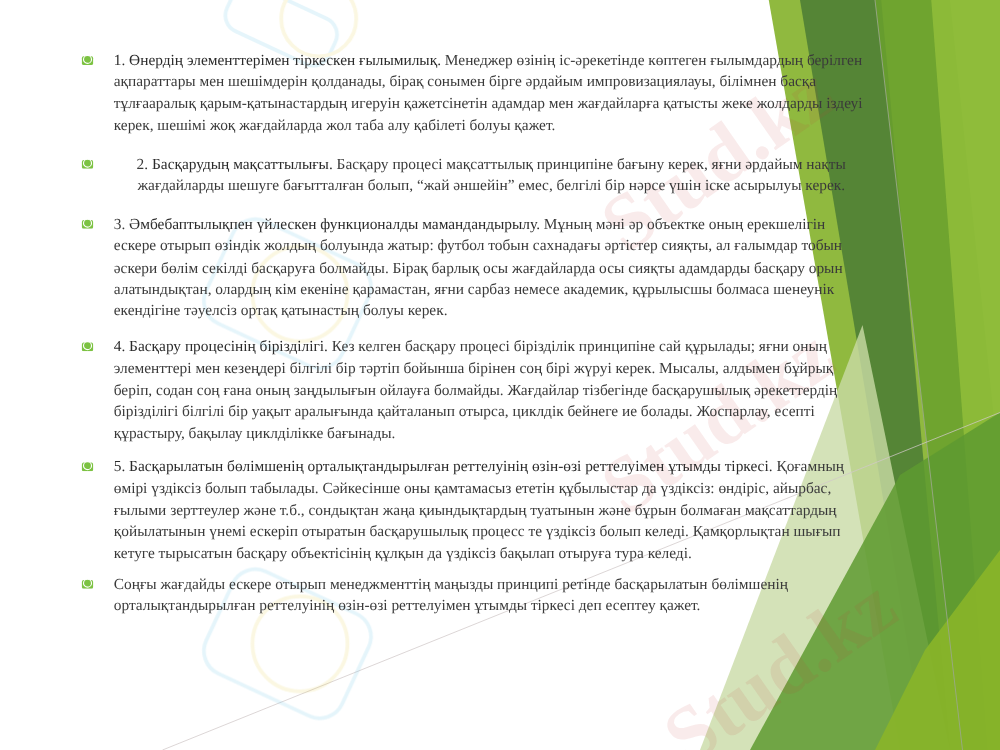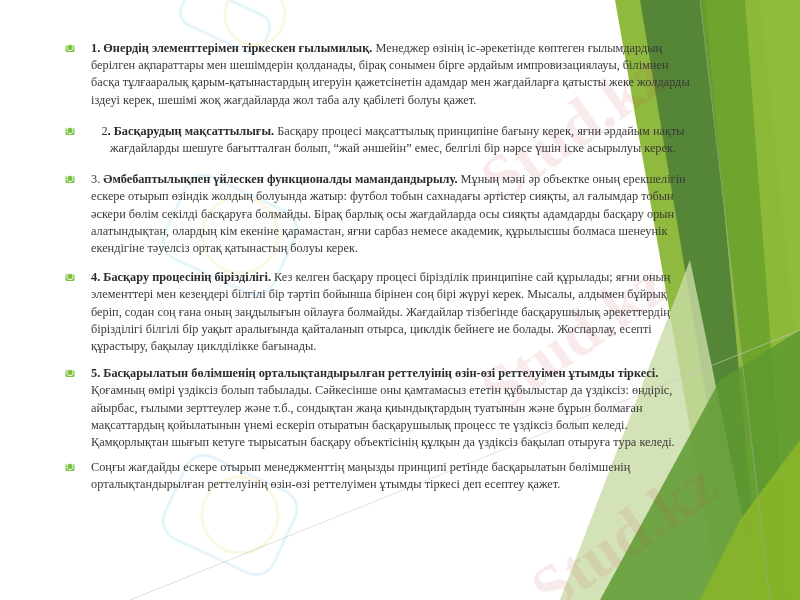--- a/index.html
+++ b/index.html
@@ -17,21 +17,21 @@
       white-space: nowrap; pointer-events: none;
     }
     .content {
       position: absolute; left: 65px; top: 40px; width: 630px;
       font-size: 12.3px; line-height: 17.2px;
     }
     .item { position: relative; padding-left: 26px; margin-bottom: 12px; }
     .bullet {
       position: absolute; left: 0; top: 3px; width: 10px; height: 9px;
     }
-    .item b { font-weight: bold; color: #2b2b2b; }
+    .item b { font-weight: normal; color: #2b2b2b; }
   </style>
 </head>
 <body>
 
 <div class="slide">
 
   <svg class="deco" viewBox="0 0 800 600" preserveAspectRatio="none">
     <polygon points="615,0 800,0 800,600 720,600" fill="#8ab535" opacity="0.95"></polygon>
     <polygon points="640,0 705,0 760,600 740,600" fill="#4f7f35" opacity="0.9"></polygon>
     <polygon points="700,0 760,0 800,380 800,600 770,600" fill="#6aa02d" opacity="0.85"></polygon>

